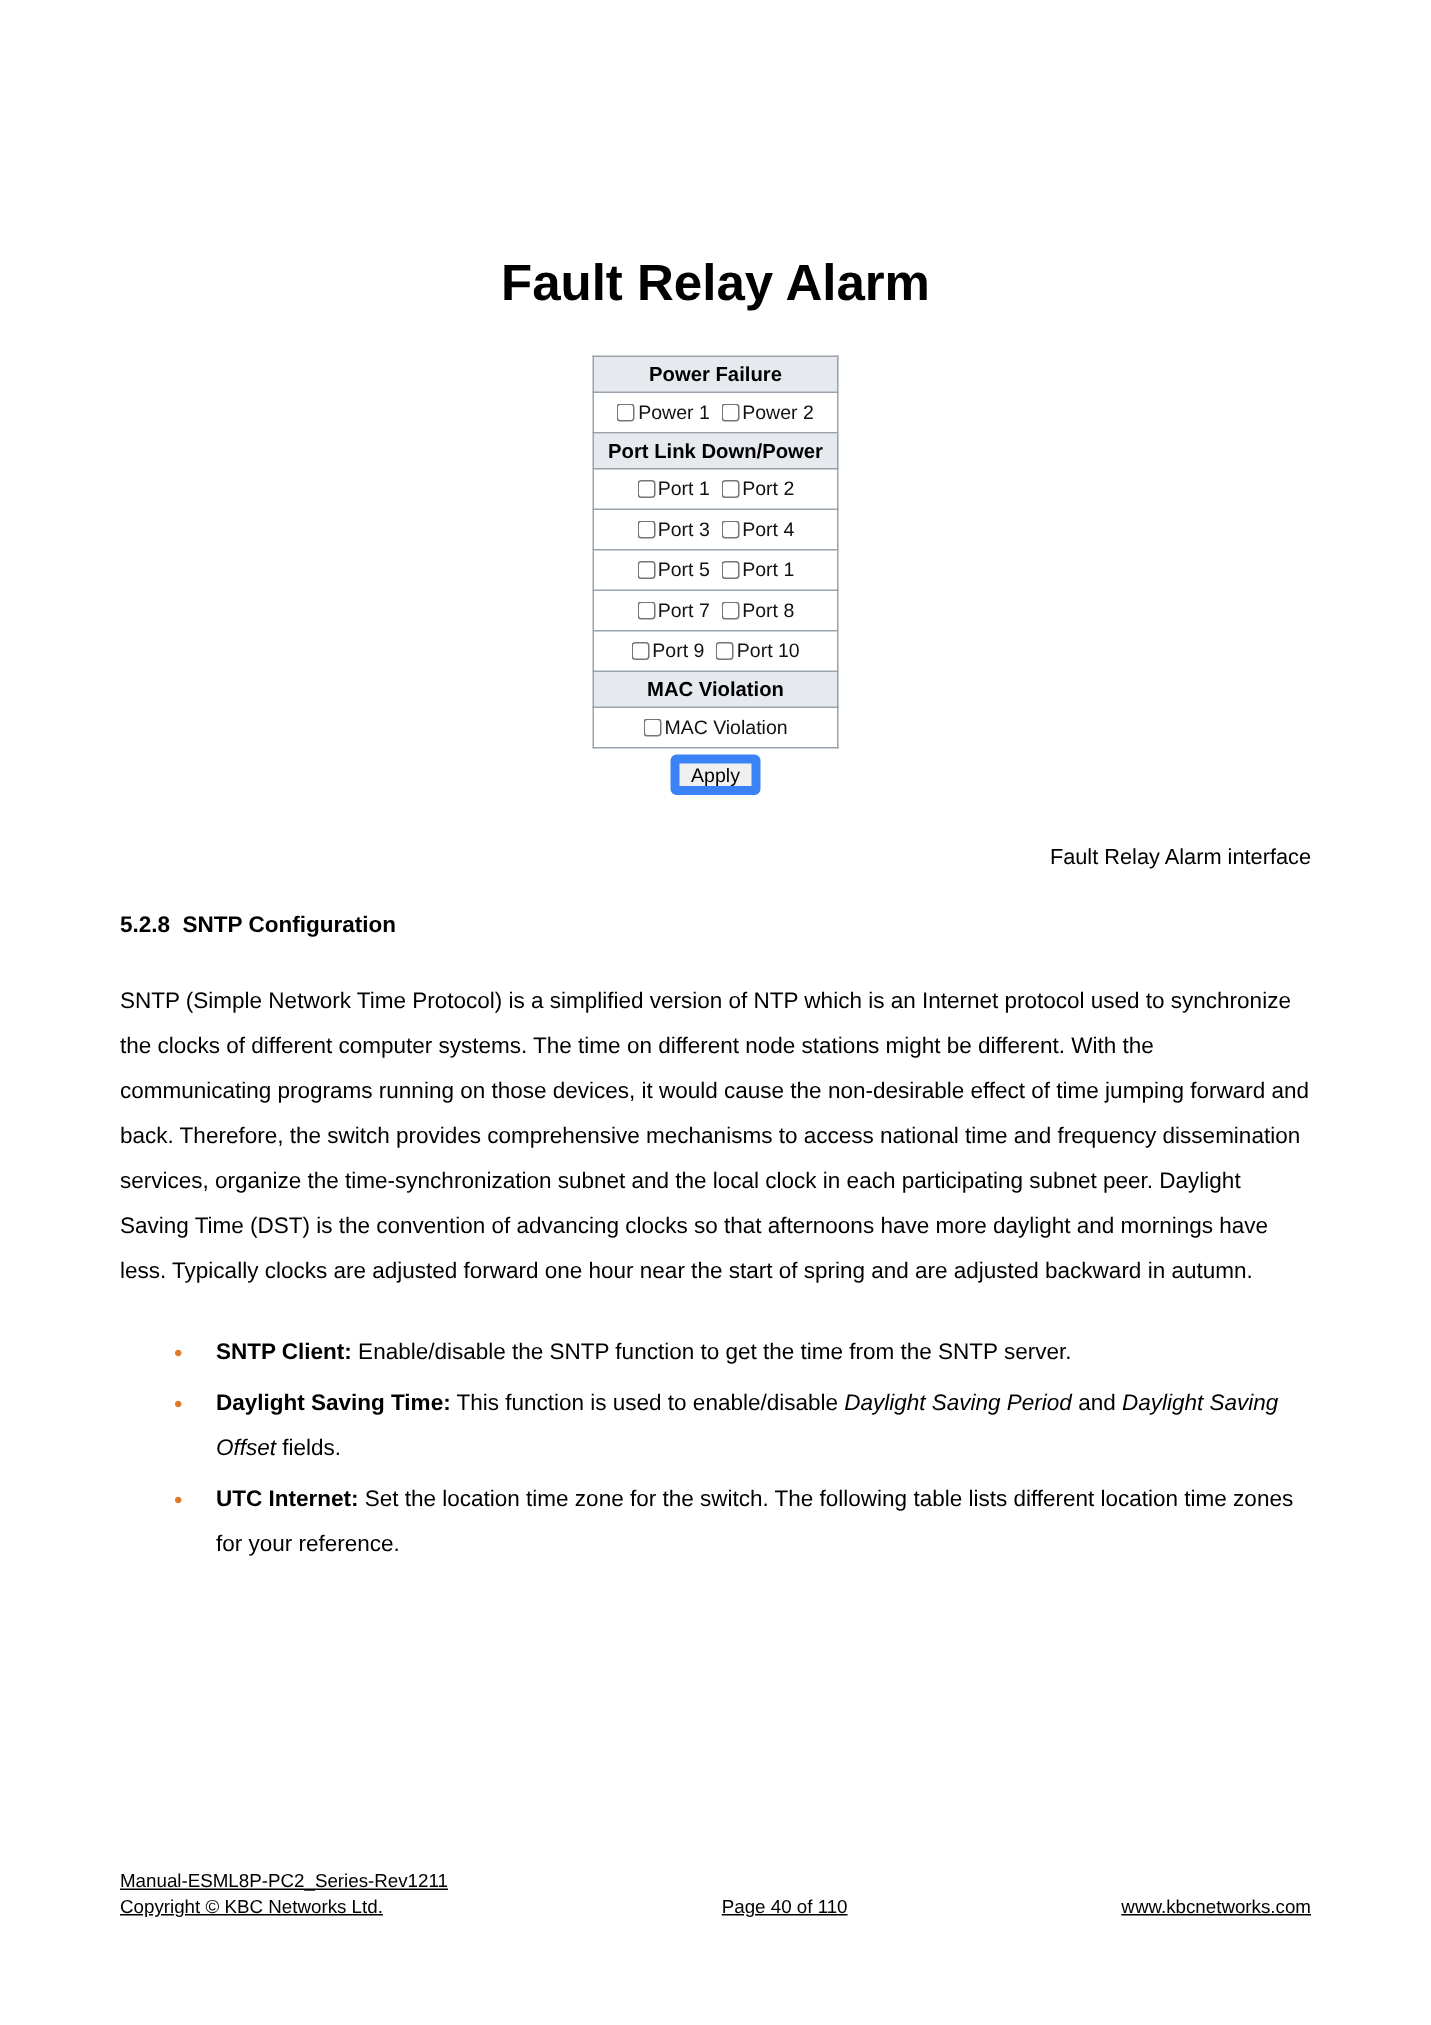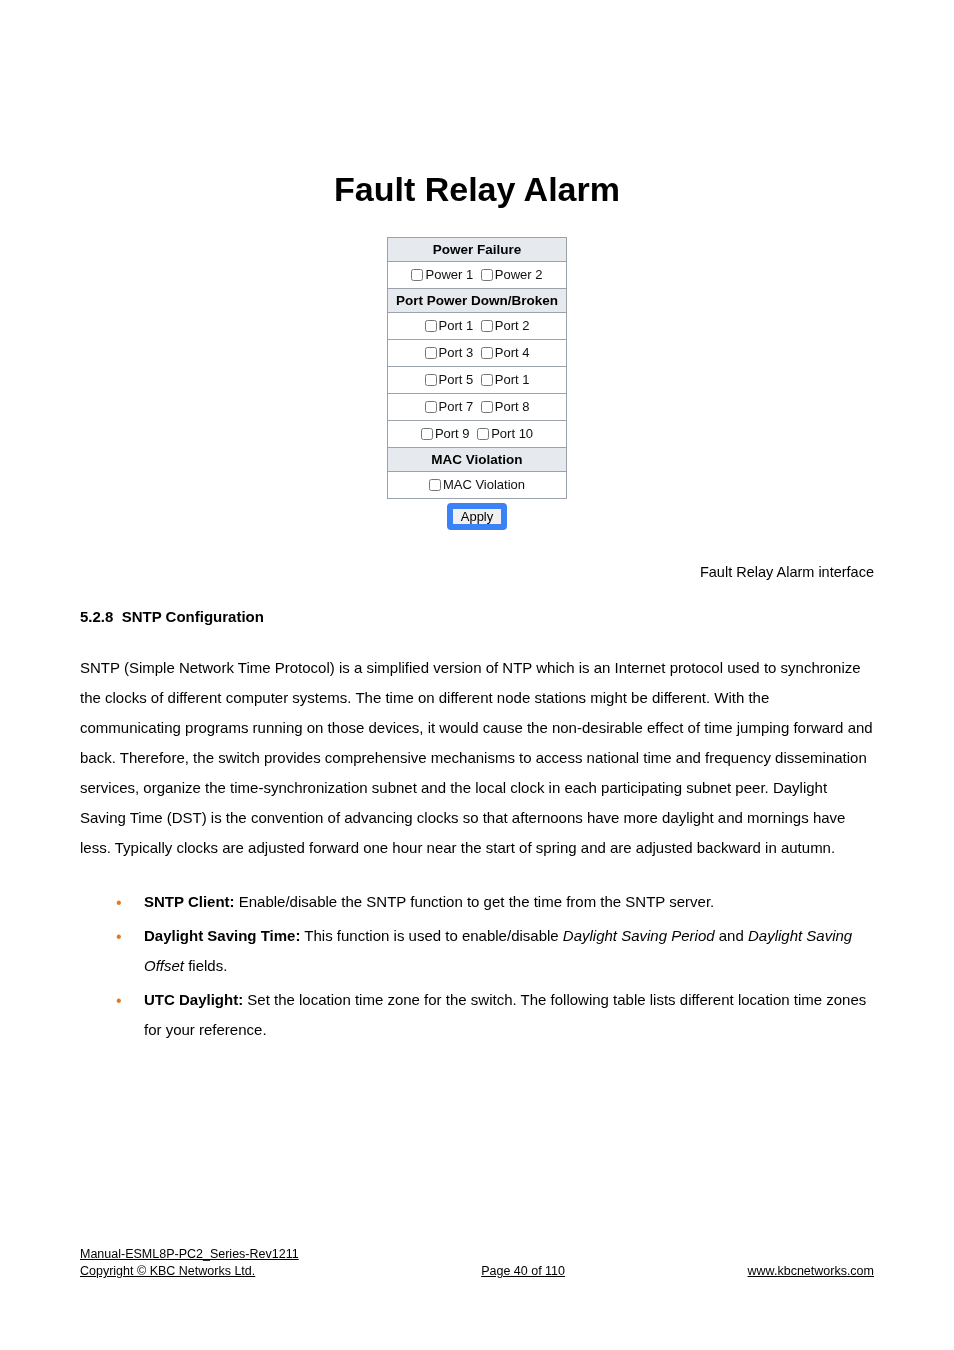--- a/index.html
+++ b/index.html
@@ -28,21 +28,21 @@
   }
   .panel-wrap {
     display: flex;
     justify-content: center;
   }
   table.fault-relay {
     border-collapse: collapse;
     font-family: Verdana, Geneva, sans-serif;
     font-size: 13px;
     color: #111;
-    width: 180px;
+    width: 164px;
   }
   table.fault-relay td, table.fault-relay th {
     border: 1px solid #9aa3ab;
     padding: 4px 6px;
     text-align: center;
   }
   table.fault-relay th {
     background: #e6eaee;
     font-weight: 700;
     color: #000;
@@ -143,21 +143,21 @@
           <tr>
             <th>Power Failure</th>
           </tr>
       <tr>
             <td>
         <span class="chk"><input type="checkbox" style=""><span>Power 1</span></span>
         <span class="chk"><input type="checkbox" style=""><span>Power 2</span></span>
       </td>
           </tr>
       <tr>
-            <th>Port Power Down/Broken</th>
+            <th>Port Link Down/Power</th>
           </tr>
       <tr>
             <td>
         <span class="chk"><input type="checkbox" style=""><span>Port 1</span></span>
         <span class="chk"><input type="checkbox" style=""><span>Port 2</span></span>
       </td>
           </tr>
       <tr>
             <td>
         <span class="chk"><input type="checkbox" style=""><span>Port 3</span></span>
@@ -208,21 +208,21 @@
   <div class="body-text">SNTP (Simple Network Time Protocol) is a simplified version of NTP which is an Internet protocol used to synchronize the clocks of different computer systems. The time on different node stations might be different. With the communicating programs running on those devices, it would cause the non-desirable effect of time jumping forward and back. Therefore, the switch provides comprehensive mechanisms to access national time and frequency dissemination services, organize the time-synchronization subnet and the local clock in each participating subnet peer. Daylight Saving Time (DST) is the convention of advancing clocks so that afternoons have more daylight and mornings have less. Typically clocks are adjusted forward one hour near the start of spring and are adjusted backward in autumn.</div>
 
   <ul class="feature-list">
     <li>
       <span class="bold">SNTP Client:</span><span> Enable/disable the SNTP function to get the time from the SNTP server.</span>
     </li>
     <li>
       <span class="bold">Daylight Saving Time:</span><span> This function is used to enable/disable </span><span class="ital">Daylight Saving Period</span><span> and </span><span class="ital">Daylight Saving Offset</span><span> fields.</span>
     </li>
     <li>
-      <span class="bold">UTC Daylight:</span><span> Set the location time zone for the switch. The following table lists different location time zones for your reference.</span>
+      <span class="bold">UTC Internet:</span><span> Set the location time zone for the switch. The following table lists different location time zones for your reference.</span>
     </li>
   </ul>
 
   <div class="footer">
     <div class="left">
       <div>Manual-ESML8P-PC2_Series-Rev1211</div>
       <div>Copyright © KBC Networks Ltd.</div>
     </div>
     <div class="center">Page 40 of 110</div>
     <div class="right">www.kbcnetworks.com</div>

